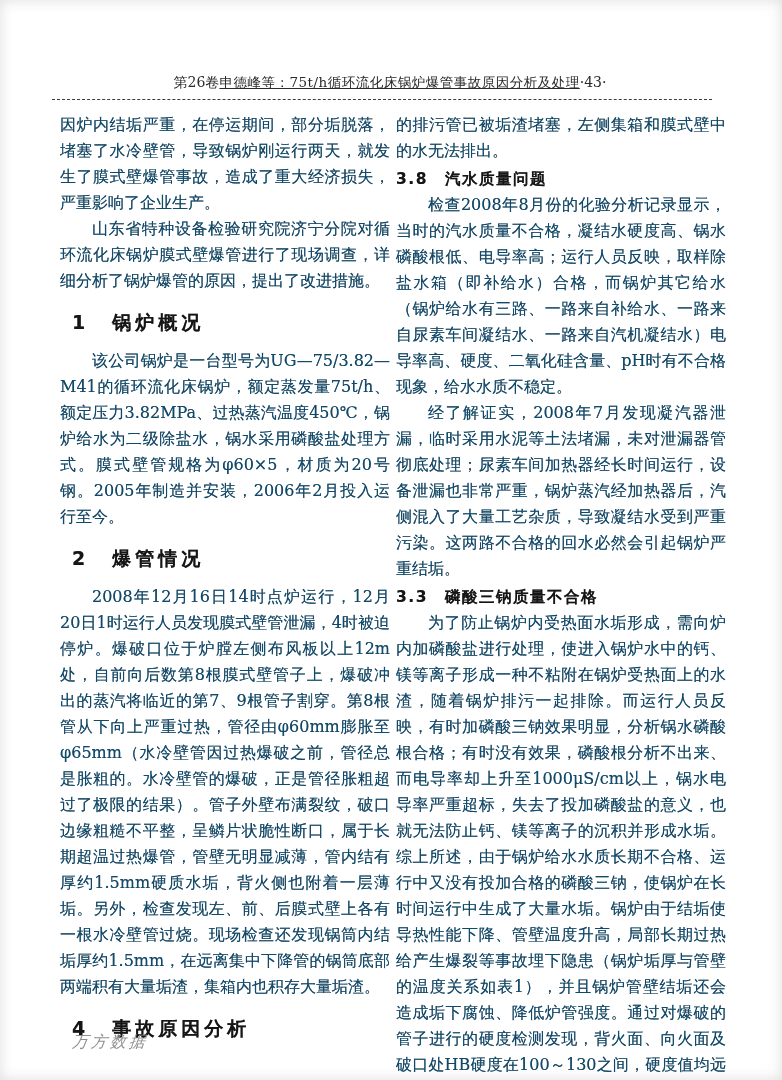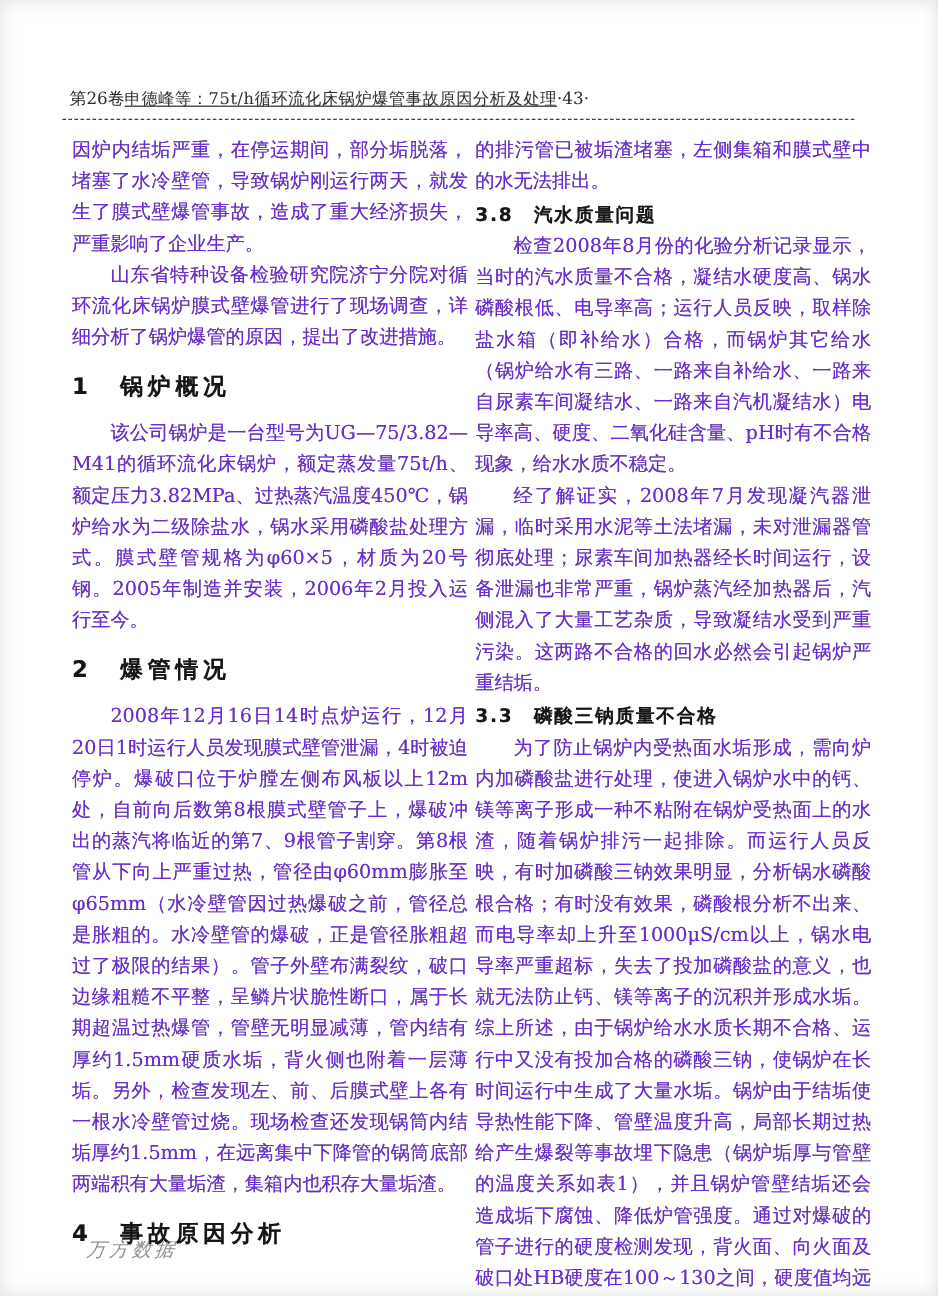--- a/index.html
+++ b/index.html
@@ -23,21 +23,21 @@
     inset: 0;
     pointer-events: none;
     box-shadow: inset 0 0 14px rgba(160,160,160,0.35);
   }
   .header {
     position: absolute;
     top: 74px;
     left: 58px;
     width: 664px;
     display: flex;
-    justify-content: flex-start;
+    justify-content: center;
     align-items: baseline;
     font-size: 14px;
     color: #2a2a2a;
   }
   .header .title {
     font-size: 13.5px;
     letter-spacing: 0.5px;
     text-decoration: underline;
   }
   .header-rule {
@@ -59,28 +59,28 @@
   .col {
     width: 330px;
   }
   .para {
     margin: 0;
     font-size: 16px;
     line-height: 26px;
     text-align: justify;
     text-justify: inter-ideograph;
     text-indent: 2em;
-    color: #6d28d9;
+    color: #0c4a6e;
     text-shadow: 0 0 0.4px rgba(20,20,20,0.55);
   }
   .para.noindent {
     text-indent: 0;
   }
   .sec-h1 {
-    margin: 15px 0 13px 0;
+    margin: 15px 0 13px 12px;
     font-family: "DejaVu Sans", "Liberation Sans", sans-serif;
     font-size: 19px;
     font-weight: bold;
     letter-spacing: 4px;
     line-height: 26px;
     color: #151515;
     text-shadow: 0 0 0.4px rgba(20,20,20,0.55);
   }
   .sec-h2 {
     margin: 2px 0 0 0;

